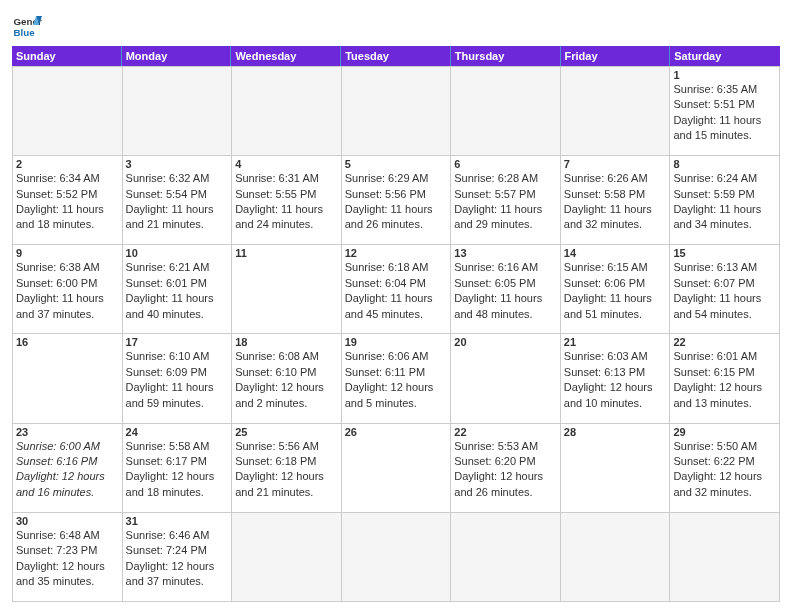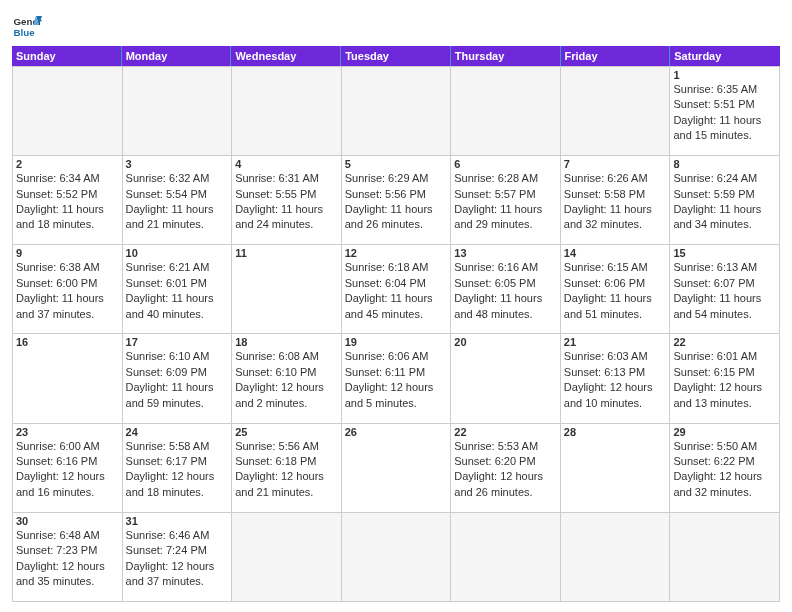--- a/index.html
+++ b/index.html
@@ -251,21 +251,21 @@
 Daylight: 12 hours and 10 minutes.</div>
         </div>
         <div class="cal-cell">
           <span class="day-number">22</span>
           <div class="cell-info" style="white-space: pre-line;">Sunrise: 6:01 AM
 Sunset: 6:15 PM
 Daylight: 12 hours and 13 minutes.</div>
         </div>
         <div class="cal-cell">
           <span class="day-number">23</span>
-          <div class="cell-info" style="white-space: pre-line;">Sunrise: 6:00 AM
+          <div class="cell-info" style="white-space: pre-line; font-style: italic;">Sunrise: 6:00 AM
 Sunset: 6:16 PM
 Daylight: 12 hours and 16 minutes.</div>
         </div>
         <div class="cal-cell">
           <span class="day-number">24</span>
           <div class="cell-info" style="white-space: pre-line;">Sunrise: 5:58 AM
 Sunset: 6:17 PM
 Daylight: 12 hours and 18 minutes.</div>
         </div>
         <div class="cal-cell">

